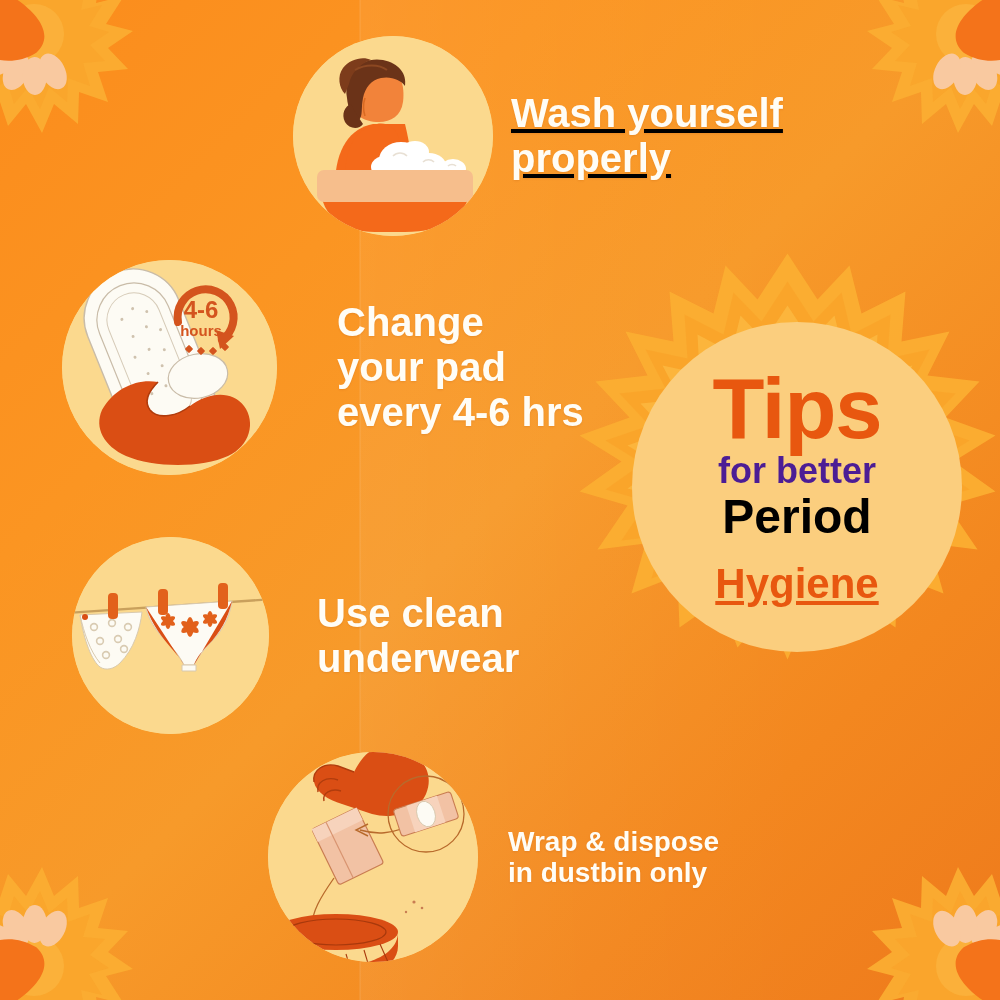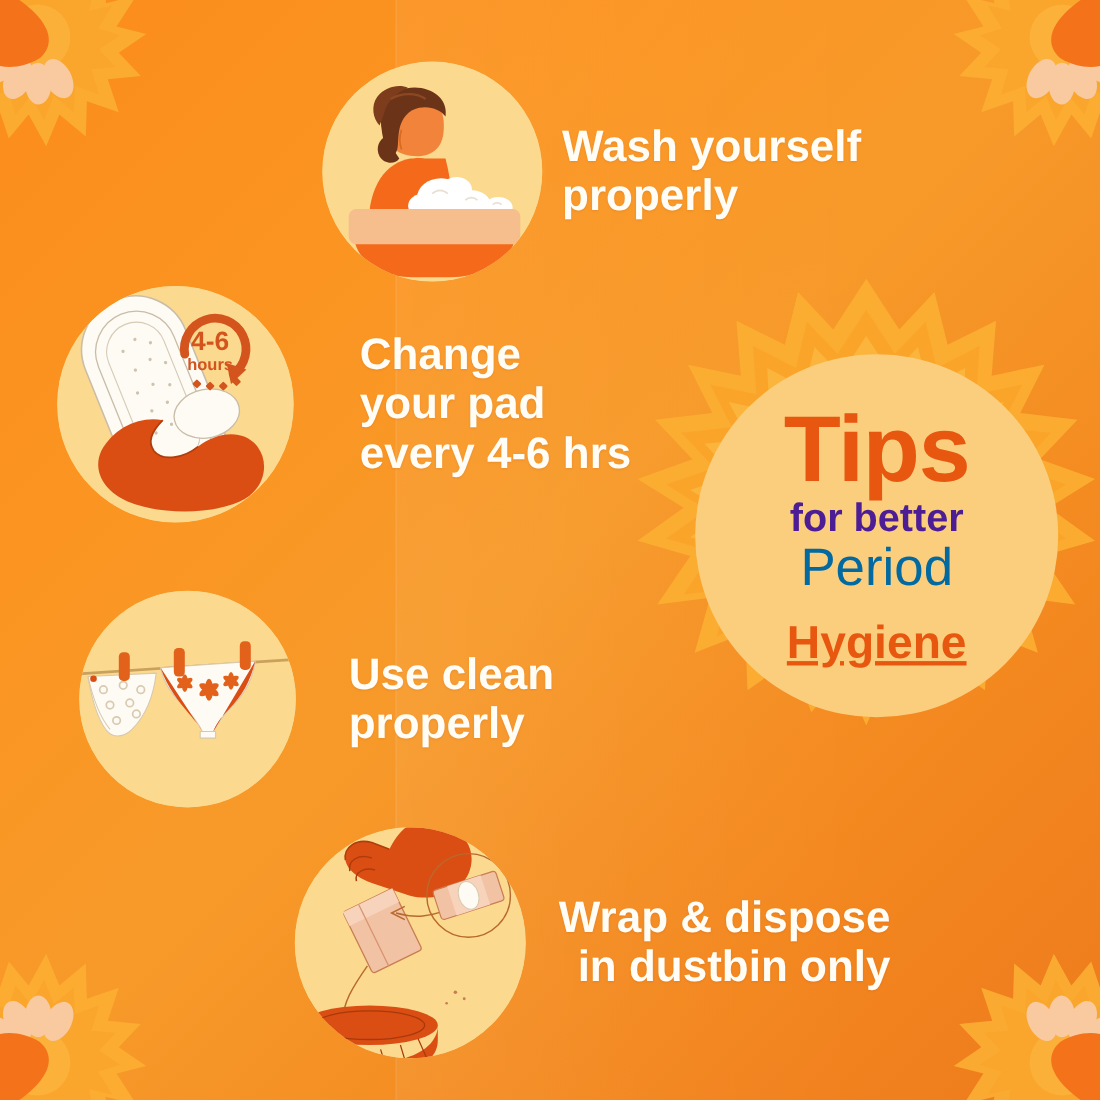--- a/index.html
+++ b/index.html
@@ -37,50 +37,50 @@
     display:flex;flex-direction:column;align-items:center;justify-content:center;
   }
   #tips-circle .t-tips{
     font-size:85px;font-weight:700;color:#E8570F;line-height:.96;
     letter-spacing:-1px;margin:0 0 2px 0;
   }
   #tips-circle .t-sub{
     font-size:36px;font-weight:700;color:#4c1d95;line-height:1.06;margin:0;
   }
   #tips-circle .t-period{
-    font-size:48px;font-weight:400;color:#0369a1;line-height:1.04;margin:2px 0 16px 0;
+    font-size:48px;font-weight:700;color:#000000;line-height:1.04;margin:2px 0 16px 0;
   }
   #tips-circle .t-hyg{
     font-size:42px;font-weight:700;color:#E8570F;line-height:1.06;margin:4px 0 0 0;text-decoration:underline;
   }
 
   
   .tip{position:absolute;display:flex;align-items:center;}
   .tip-icon{position:relative;border-radius:50%;overflow:hidden;background:#FBD98E;flex:none;}
   .tip-text{
     color:#FFFDF6;font-weight:700;line-height:1.12;
     text-shadow:0 1px 2px rgba(160,70,10,.16);
     white-space:pre-line;
   }
 
-  #tip-wash{left:293px;top:56px;}
+  #tip-wash{left:293px;top:36px;text-decoration:underline;}
   #tip-wash .tip-icon{width:200px;height:200px;}
   #tip-wash .tip-text{font-size:40px;margin-left:18px;}
 
-  #tip-change{left:52px;top:260px;}
+  #tip-change{left:62px;top:260px;}
   #tip-change .tip-icon{width:215px;height:215px;}
   #tip-change .tip-text{font-size:40px;margin-left:60px;}
 
   #tip-underwear{left:72px;top:537px;}
   #tip-underwear .tip-icon{width:197px;height:197px;}
   #tip-underwear .tip-text{font-size:40px;margin-left:48px;}
 
   #tip-dispose{left:268px;top:752px;}
   #tip-dispose .tip-icon{width:210px;height:210px;}
-  #tip-dispose .tip-text{font-size:40px;margin-left:30px;text-align:right;}
+  #tip-dispose .tip-text{font-size:28px;margin-left:30px;}
 </style>
 </head>
 <body>
 
 <div id="poster">
 
   <div class="seam"></div>
   <div class="seam-line"></div>
 
   <div class="mandala" style="left:-66px;top:-66px;">
@@ -326,21 +326,21 @@
         </g>
 
         <g fill="#E2611B">
           <rect x="36" y="56" width="10" height="26" rx="4"></rect>
           <rect x="86" y="52" width="10" height="26" rx="4"></rect>
           <rect x="146" y="46" width="10" height="26" rx="4"></rect>
         </g>
       </svg>
     </div>
     <div class="tip-text">Use clean
-properly</div>
+underwear</div>
   </div>
 
   <div class="tip" id="tip-dispose">
     <div class="tip-icon">
       <svg width="210" height="210" viewBox="0 0 210 210">
         <circle cx="105" cy="105" r="105" fill="#FBD98E"></circle>
 
         <path d="M118,-6 C150,-4 168,18 158,42 C150,60 126,68 104,62 L74,52 C60,48 48,40 46,30 C44,18 56,10 70,14 L86,20 C92,8 102,-6 118,-6 Z" fill="#DA4E14"></path>
         <path d="M46,30 C44,18 56,10 70,14 L86,20" stroke="#B03C0D" stroke-width="1.4" fill="none"></path>
         <path d="M50,40 C48,30 58,24 70,28" stroke="#B03C0D" stroke-width="1.4" fill="none"></path>

